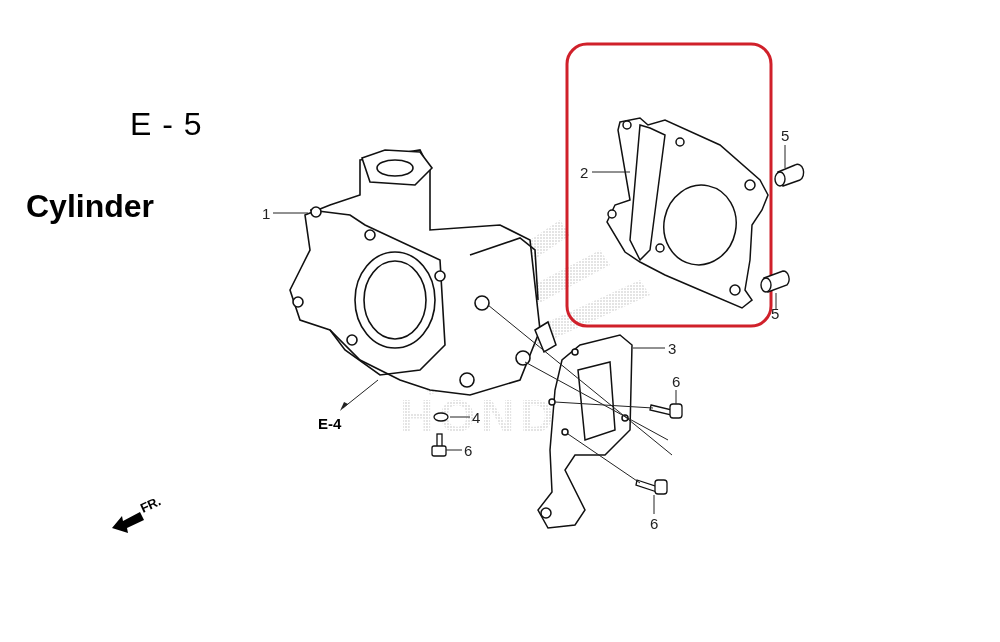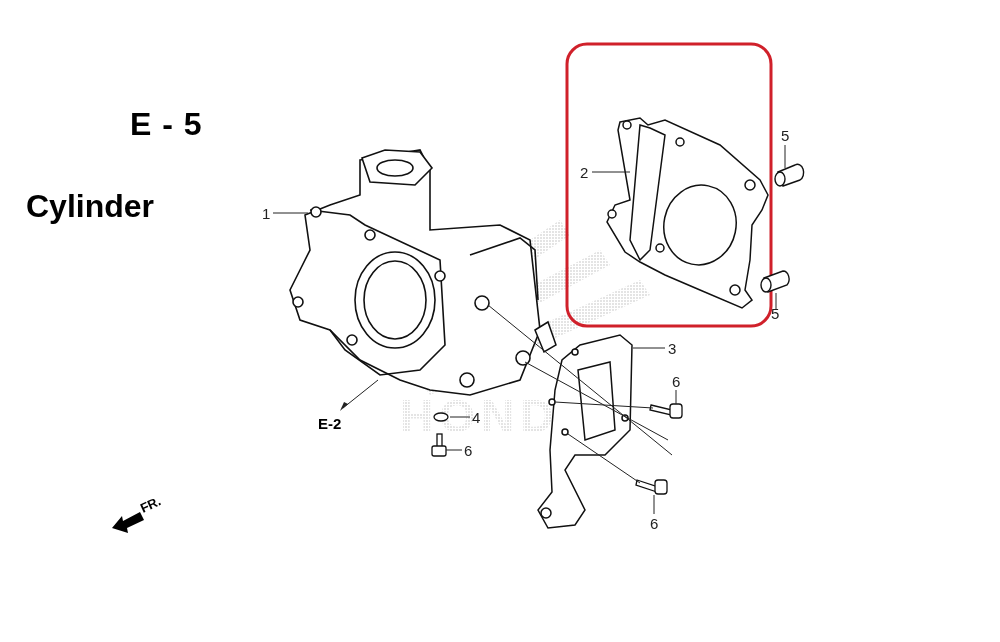--- a/index.html
+++ b/index.html
@@ -1,19 +1,19 @@
 <!DOCTYPE html>
 <html><head>
 <meta charset="utf-8">
 <style>
   html, body { margin:0; padding:0; background:#ffffff; }
   body { width:1000px; height:642px; position:relative; overflow:hidden;
          font-family:"Liberation Sans", sans-serif; color:#000; }
   .abs { position:absolute; }
-  .section-code { left:130px; top:106px; font-size:32px; font-weight:bold; letter-spacing:1px; }
+  .section-code { left:130px; top:106px; font-size:32px; font-weight:normal; letter-spacing:1px; }
   .section-title { left:26px; top:188px; font-size:32px; font-weight:bold; }
   .callout { font-size:15px; color:#222; }
   .ref { font-size:15px; font-weight:bold; }
   svg.diagram { position:absolute; left:0; top:0; }
   .fr-label { left:140px; top:497px; font-size:13px; font-weight:bold; transform:rotate(-25deg); }
 </style>
 </head>
 <body>
 
 <div class="abs section-code">E - 5</div>
@@ -119,14 +119,14 @@
 <div class="abs callout" style="left:262px;top:205px;">1</div>
 <div class="abs callout" style="left:580px;top:164px;">2</div>
 <div class="abs callout" style="left:668px;top:340px;">3</div>
 <div class="abs callout" style="left:472px;top:409px;">4</div>
 <div class="abs callout" style="left:781px;top:127px;">5</div>
 <div class="abs callout" style="left:771px;top:305px;">5</div>
 <div class="abs callout" style="left:672px;top:373px;">6</div>
 <div class="abs callout" style="left:464px;top:442px;">6</div>
 <div class="abs callout" style="left:650px;top:515px;">6</div>
 
-<div class="abs ref" style="left:318px;top:415px;">E-2</div>
+<div class="abs ref" style="left:318px;top:415px;">E-4</div>
 <div class="abs fr-label">FR.</div>
 
 </body></html>

